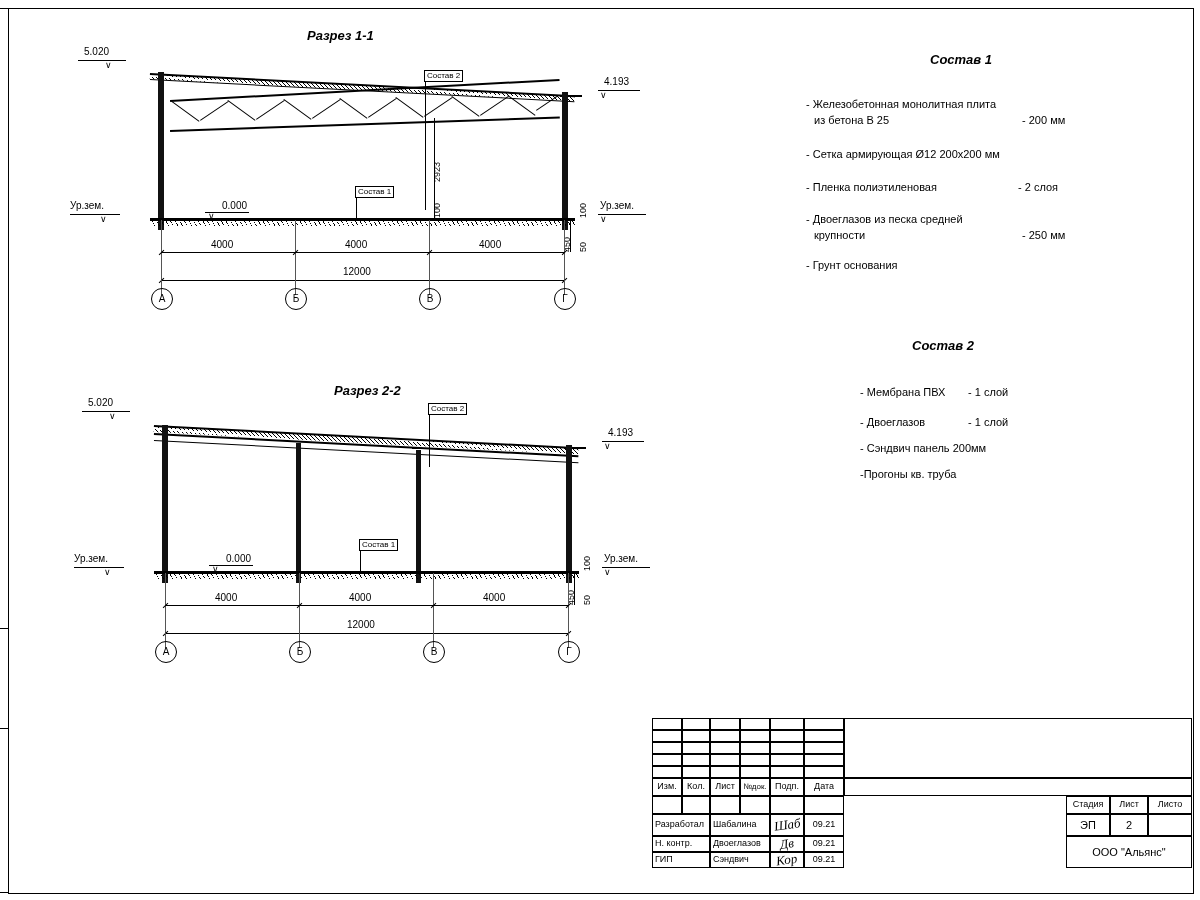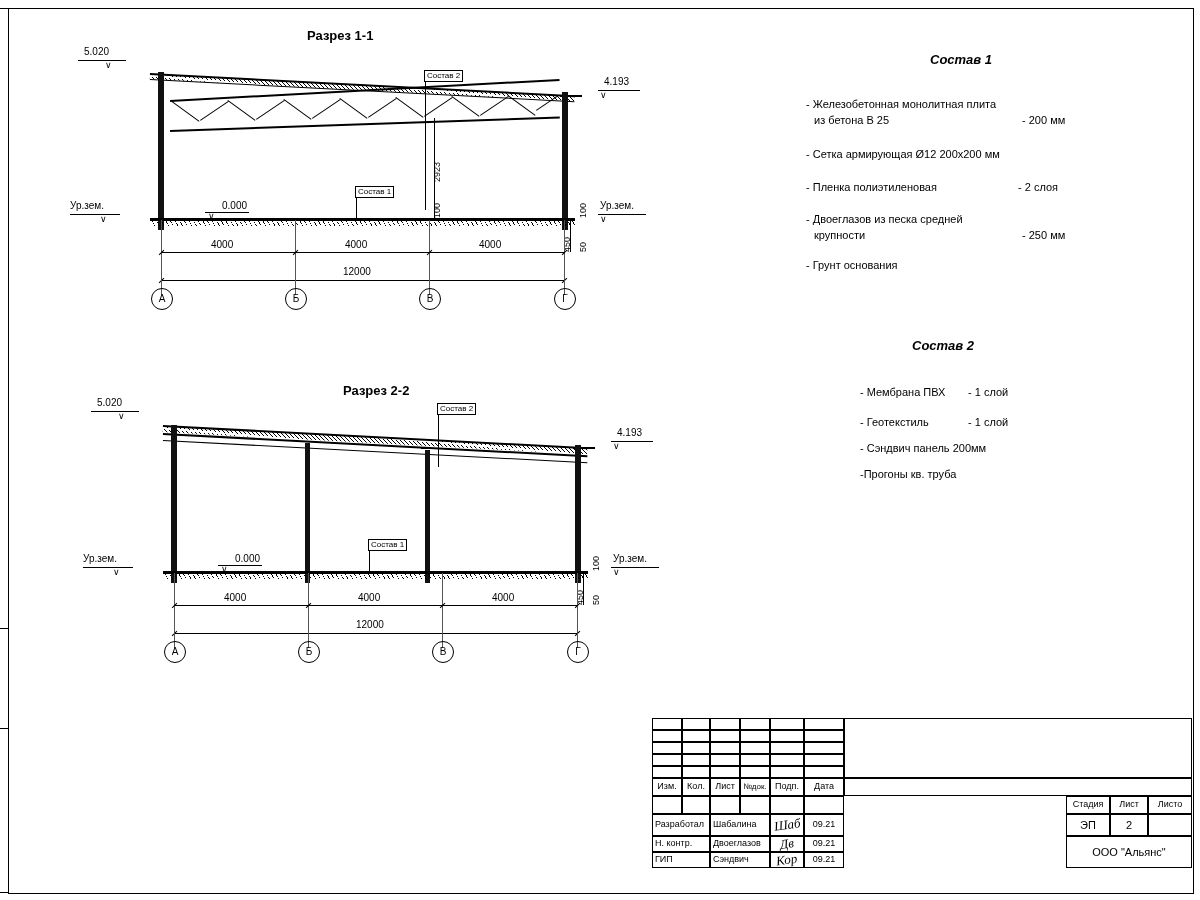--- a/index.html
+++ b/index.html
@@ -18,21 +18,21 @@
   .sheet {
     position: absolute;
     left: 0; top: 0;
     width: 1200px;
     height: 900px;
   }
   
   .abs { position: absolute; }
   .ln  { position: absolute; background: #000; }
   .txt { position: absolute; white-space: nowrap; font-size: 11px; line-height: 1.25; }
-  .ital { }
+  .ital { font-style: italic; }
   .bold { font-weight: bold; }
   .rot { transform-origin: 0 0; transform: rotate(-90deg); }
 
   
   .border-outer {
     position: absolute;
     left: 8px; top: 8px;
     width: 1184px; height: 884px;
     border: 1px solid #000;
   }
@@ -217,21 +217,21 @@
     <div class="ext-line" style="left:161px;top:280px;height:10px;"></div>
     <div class="ext-line" style="left:295px;top:280px;height:10px;"></div>
     <div class="ext-line" style="left:429px;top:280px;height:10px;"></div>
     <div class="ext-line" style="left:564px;top:280px;height:10px;"></div>
     <div class="axis-circle" style="left:151px;top:288px;">А</div>
     <div class="axis-circle" style="left:285px;top:288px;">Б</div>
     <div class="axis-circle" style="left:419px;top:288px;">В</div>
     <div class="axis-circle" style="left:554px;top:288px;">Г</div>
   </div>
 
-  <div class="section" style="left:13px;top:355px;width:700px;height:320px;">
+  <div class="section" style="left:4px;top:355px;width:700px;height:320px;">
 
     <div class="txt ital bold" style="left:330px;top:28px;font-size:13px;">Разрез 2-2</div>
 
     <div class="txt" style="left:84px;top:42px;font-size:10px;">5.020</div>
     <div class="ln" style="left:78px;top:56px;width:48px;height:1px;"></div>
     <div class="txt" style="left:105px;top:56px;font-size:9px;">∨</div>
 
     <div class="txt" style="left:604px;top:72px;font-size:10px;">4.193</div>
     <div class="ln" style="left:598px;top:86px;width:42px;height:1px;"></div>
     <div class="txt" style="left:600px;top:86px;font-size:9px;">∨</div>
@@ -323,21 +323,21 @@
 
     <div class="note-row" style="left:16px;top:207px;">- Грунт основания</div>
   </div>
 
   <div class="abs" style="left:790px;top:338px;width:360px;">
     <div class="txt notes-title" style="left:122px;top:0;">Состав 2</div>
 
     <div class="note-row" style="left:70px;top:48px;">- Мембрана ПВХ</div>
     <div class="note-row" style="left:178px;top:48px;">- 1 слой</div>
 
-    <div class="note-row" style="left:70px;top:78px;">- Геотекстиль</div>
+    <div class="note-row" style="left:70px;top:78px;">- Двоеглазов</div>
     <div class="note-row" style="left:178px;top:78px;">- 1 слой</div>
 
     <div class="note-row" style="left:70px;top:104px;">- Сэндвич панель 200мм</div>
 
     <div class="note-row" style="left:70px;top:130px;">-Прогоны кв. труба</div>
   </div>
 
   <div class="stamp" style="left:652px;top:718px;width:540px;height:174px;">
 
     <div class="cell" style="left:0;top:0;width:30px;height:12px;"></div>

